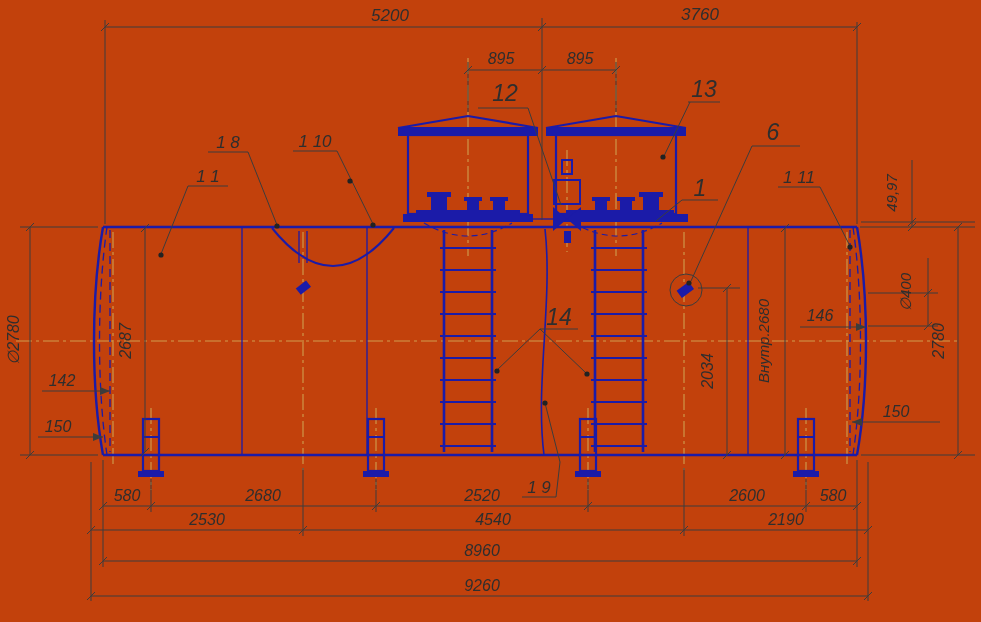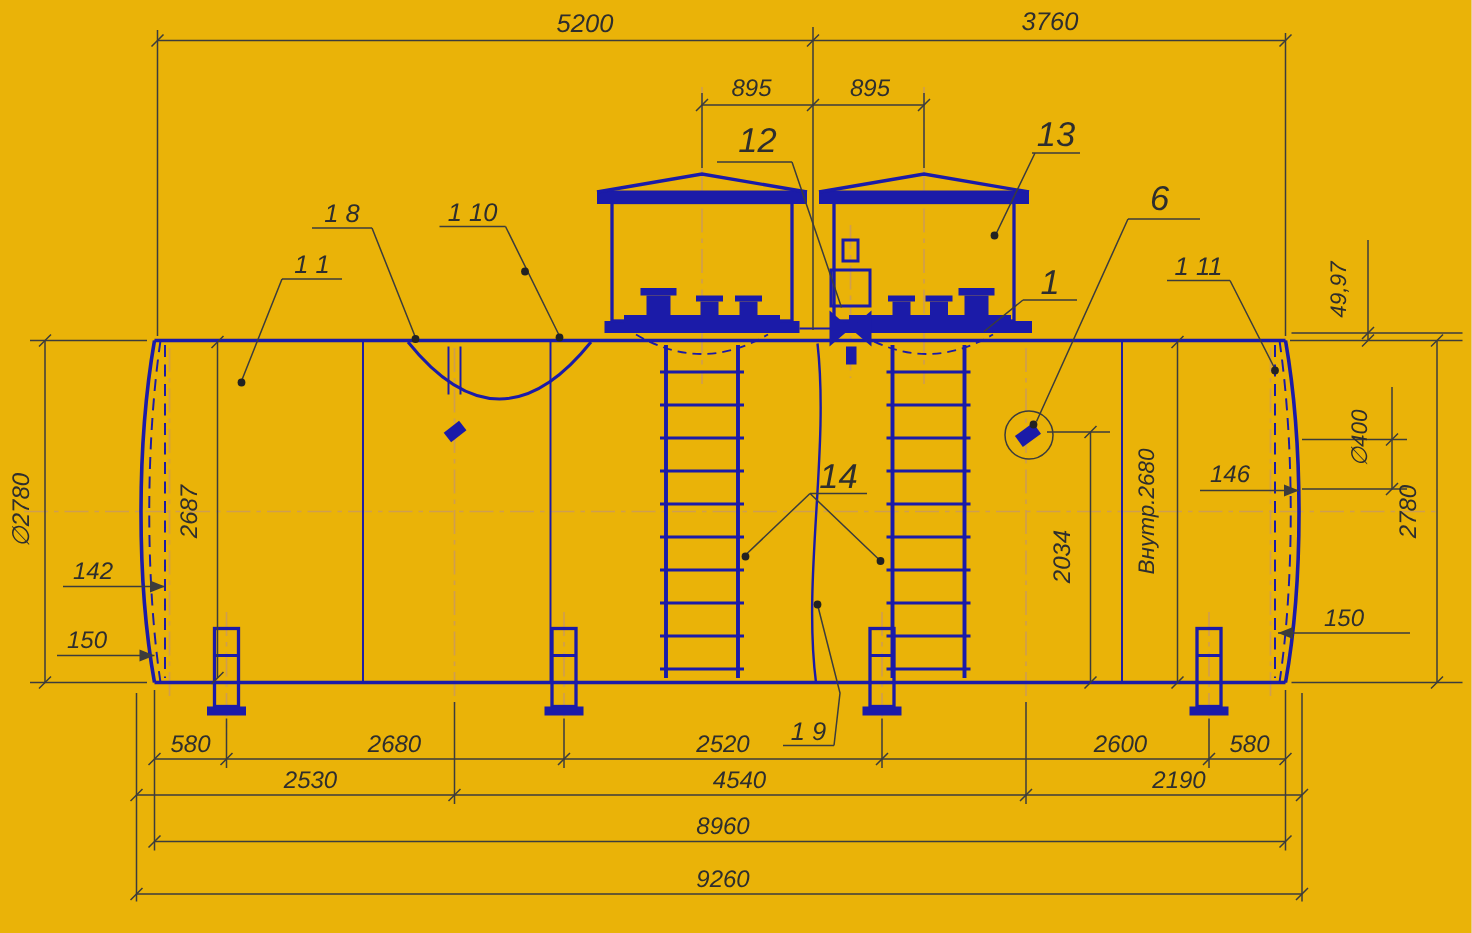--- a/index.html
+++ b/index.html
@@ -1,17 +1,17 @@
 <!DOCTYPE html>
 <html><head>
 <meta charset="utf-8">
 <style>
   html,body{margin:0;padding:0;background:#e8e8e8;}
   #sheet{
-    width:981px;height:622px;background:#eab308;position:relative;overflow:hidden;
+    width:981px;height:622px;background:#c2410c;position:relative;overflow:hidden;
     font-family:"Liberation Sans", sans-serif;
   }
   svg{display:block;}
   .blue{stroke:#1b1ba8;fill:none;}
   .bluefill{fill:#1b1ba8;stroke:none;}
   .thin{stroke:#3c3c3c;fill:none;stroke-width:1;}
   .txt{font-family:"Liberation Sans", sans-serif;font-style:italic;fill:#2e2e2e;}
   .dim{font-size:16px;}
   .dim17{font-size:17px;}
   .dimr{font-size:15px;}

